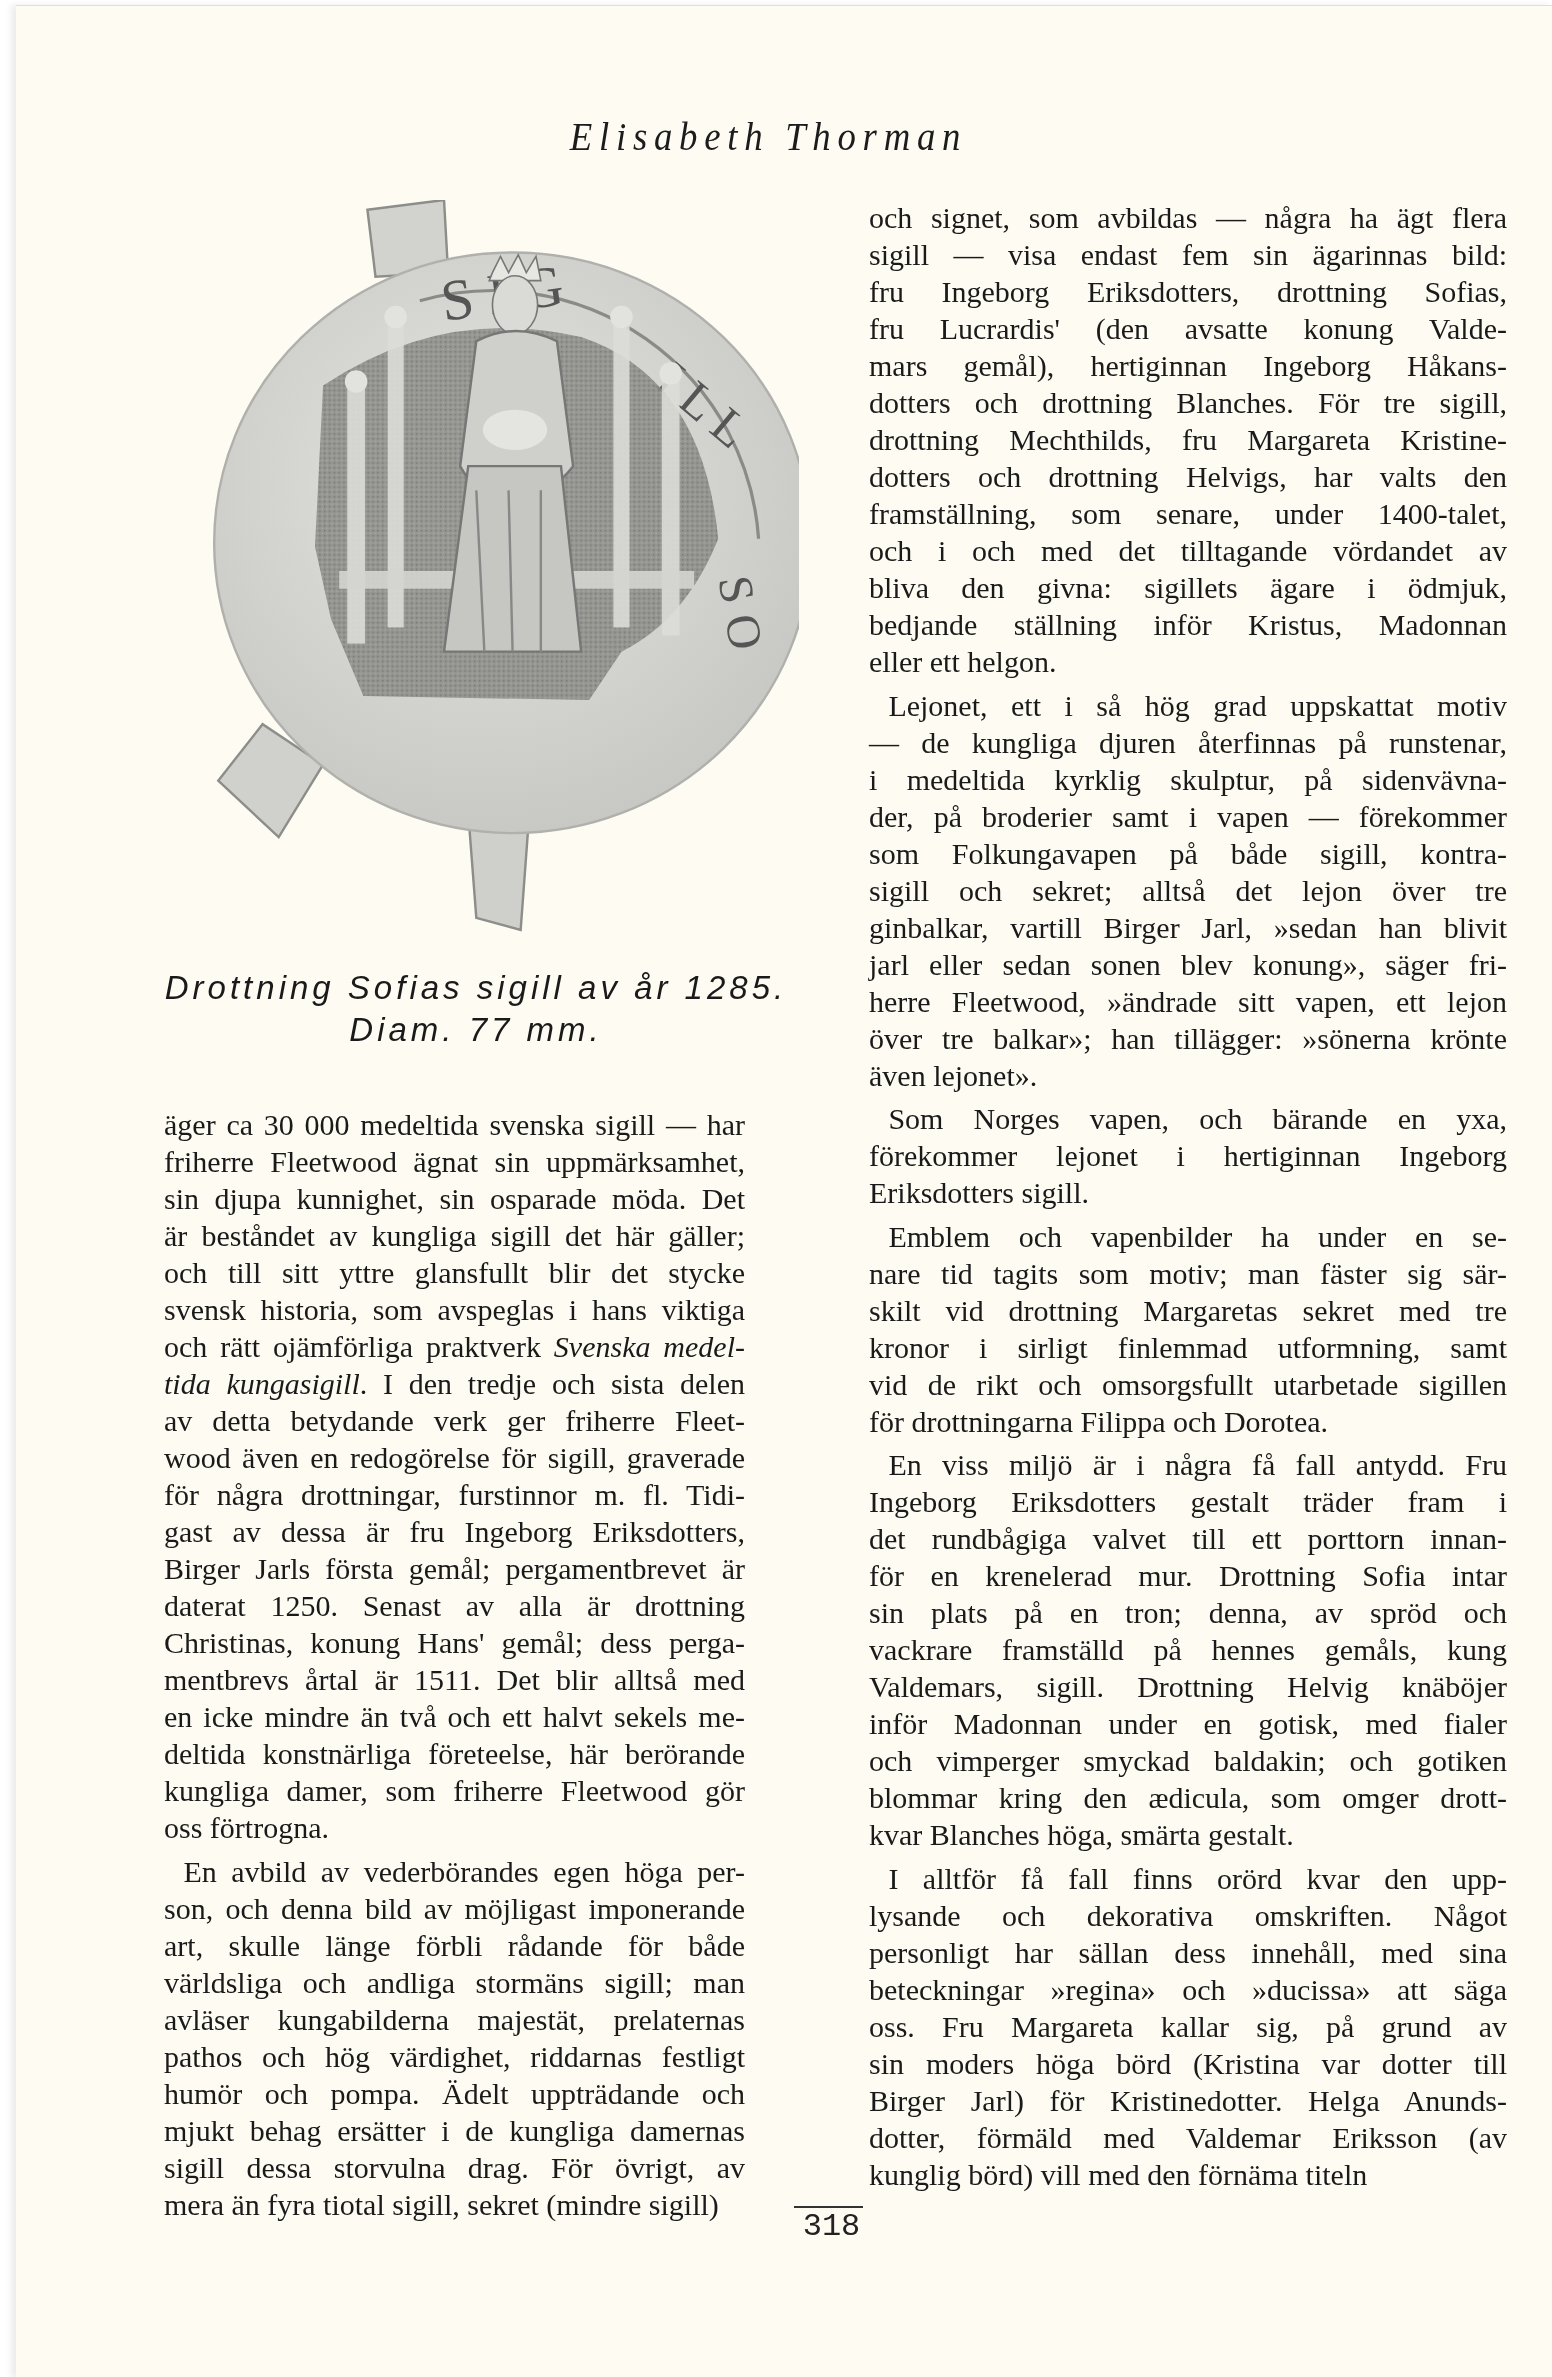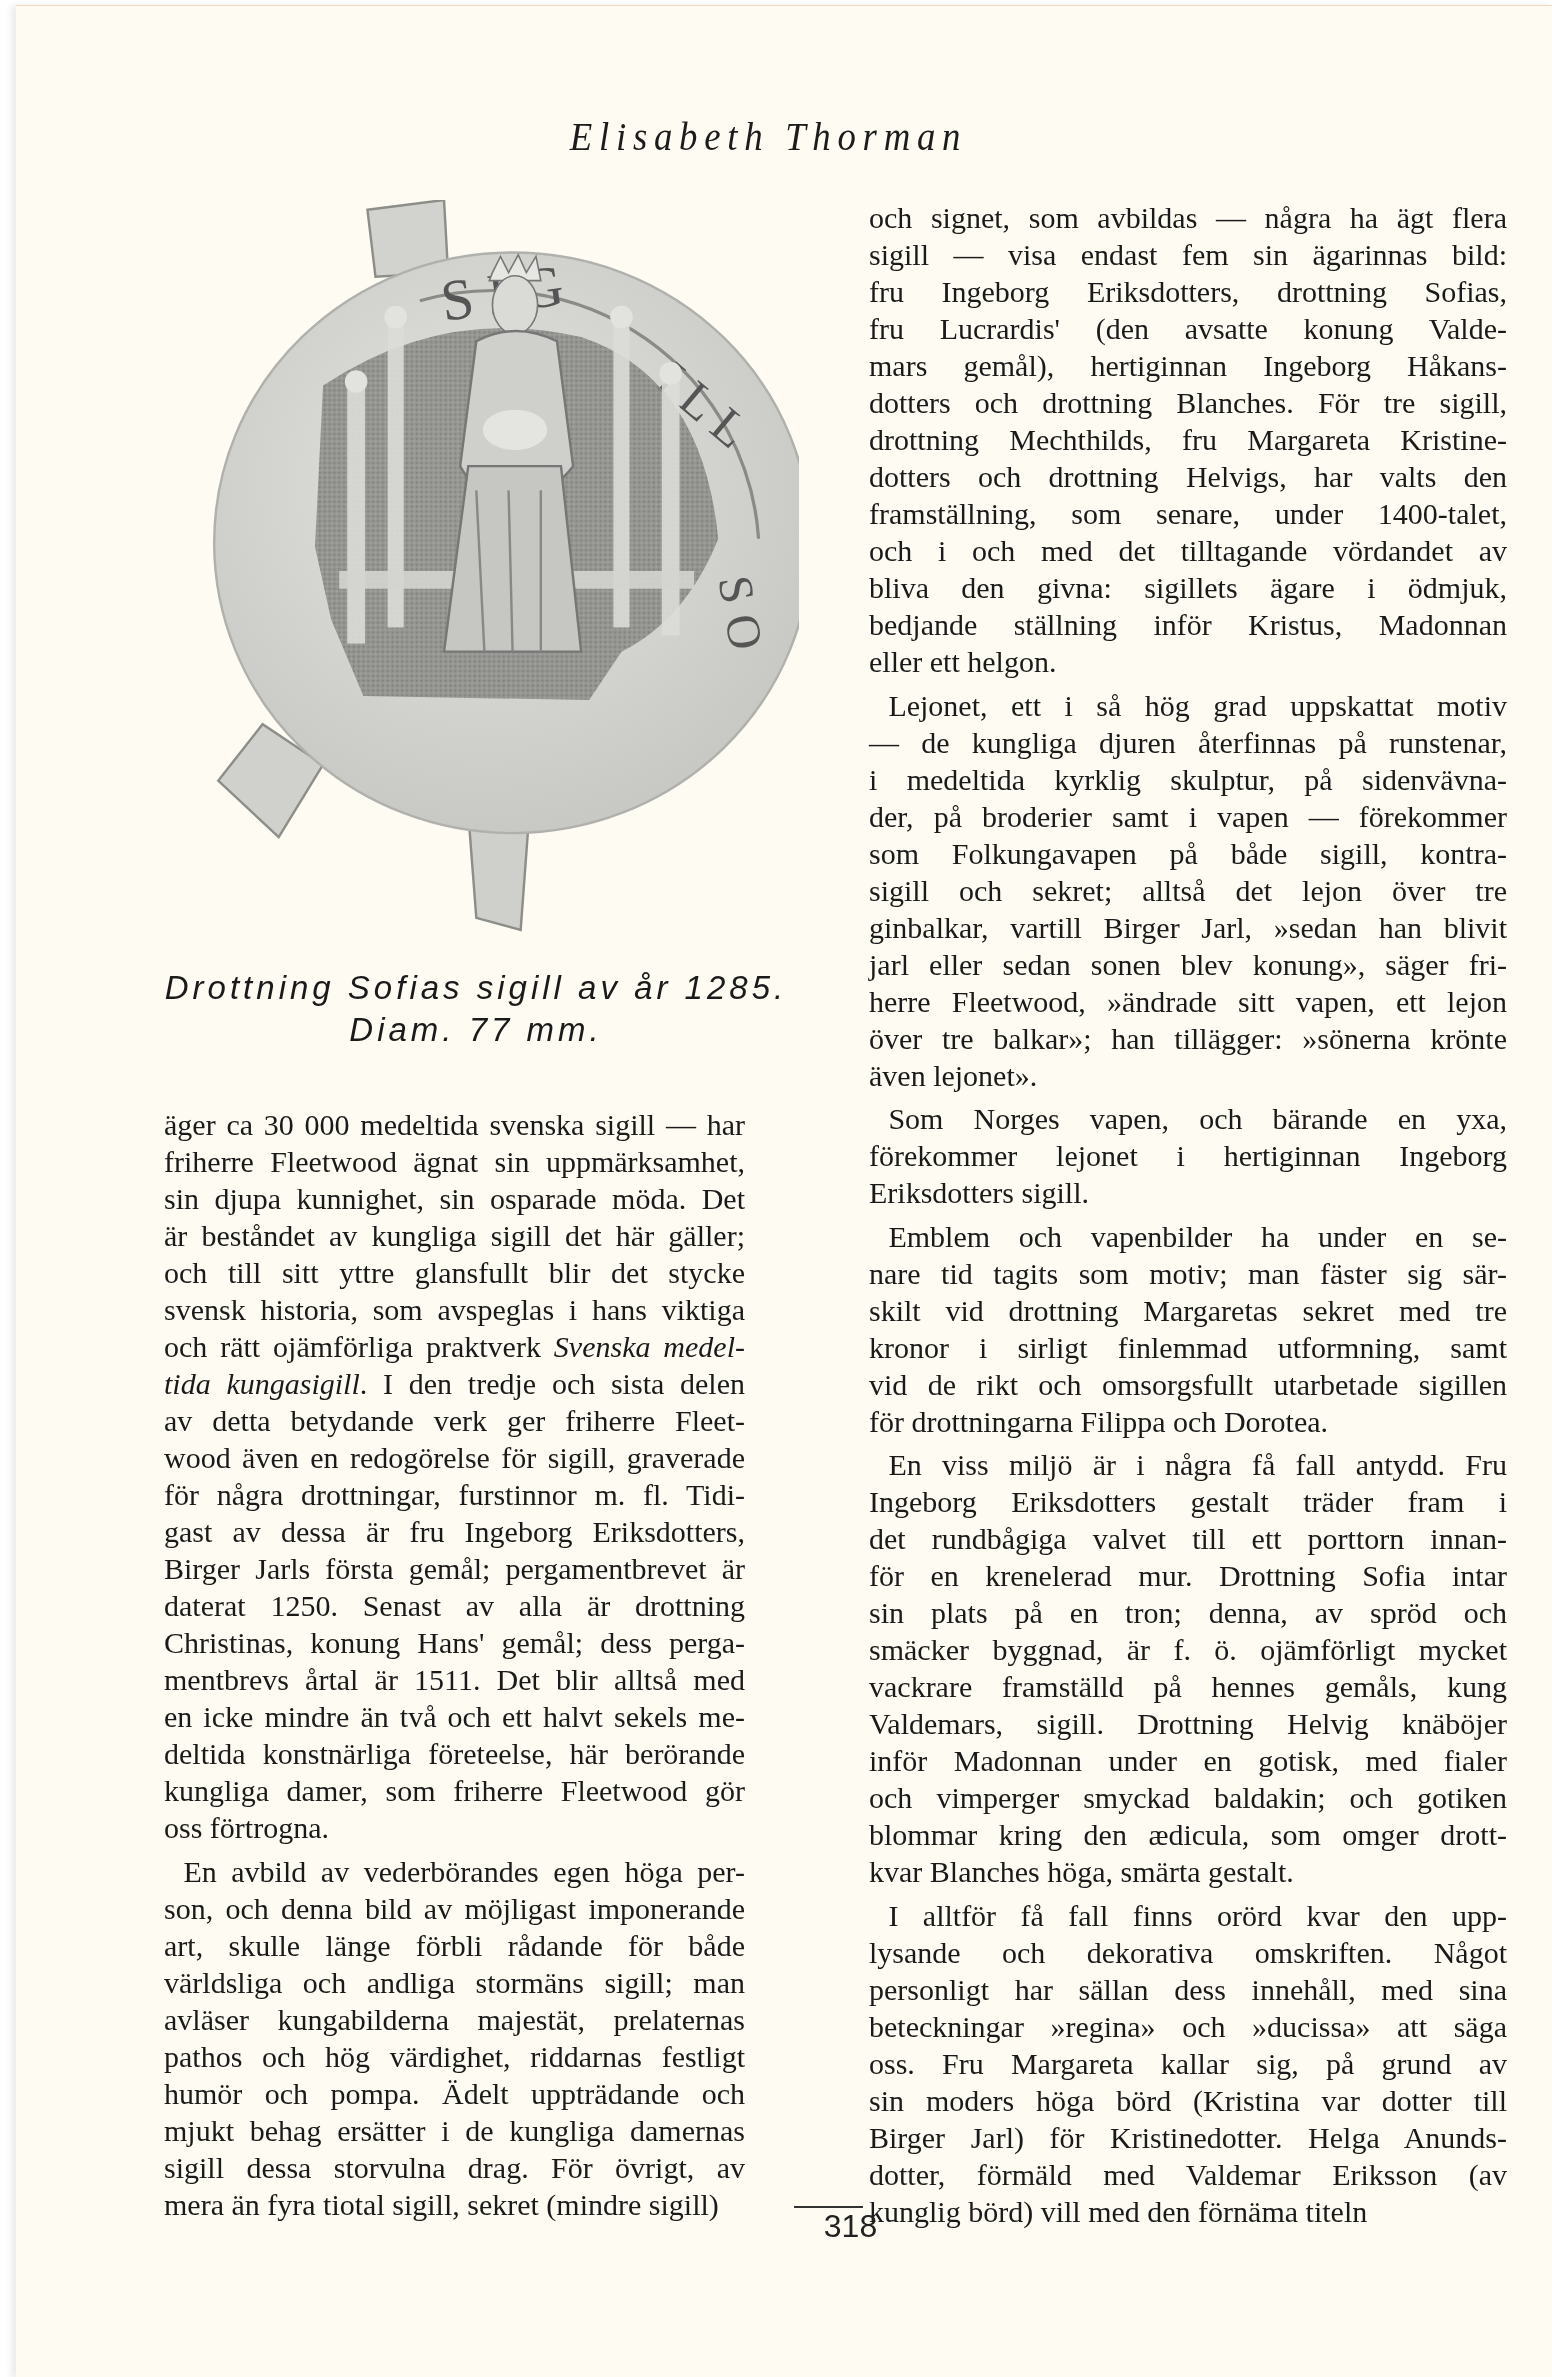--- a/index.html
+++ b/index.html
@@ -29,22 +29,22 @@
   em { font-style: italic; }
 
   .figure { position: absolute; left: 202px; top: 200px; width: 597px; height: 742px; }
   .caption {
     position: absolute; left: 129px; width: 694px; top: 967px; text-align: center;
     font-family: Liberation Sans, sans-serif; font-style: italic; font-size: 33px; line-height: 42px;
     letter-spacing: 4px; color: #1a1a1a;
   }
   .folio-rule { position: absolute; left: 794px; top: 2206px; width: 69px; height: 1.6px; background: #333; }
   .folio {
-    position: absolute; left: 794px; width: 113px; top: 2208px; text-align: center;
-    font-family: Liberation Sans, sans-serif; font-size: 32px; color: #222;
+    position: absolute; left: 775px; width: 113px; top: 2208px; text-align: center;
+    font-family: Liberation Mono, monospace; font-size: 32px; color: #222;
   }
 </style>
 </head>
 <body>
 
 <div class="page"></div>
 <div class="page-edge"></div>
 
 <div class="running-head">Elisabeth Thorman</div>
 
@@ -182,21 +182,20 @@
       <span class="line">vid de rikt och omsorgsfullt utarbetade sigillen</span>
       <span class="line last">för drottningarna Filippa och Dorotea.</span>
     </div>
     <div class="para-gap"></div>
     <div>
       <span class="line indent">En viss miljö är i några få fall antydd. Fru</span>
       <span class="line">Ingeborg Eriksdotters gestalt träder fram i</span>
       <span class="line">det rundbågiga valvet till ett porttorn innan-</span>
       <span class="line">för en krenelerad mur. Drottning Sofia intar</span>
       <span class="line">sin plats på en tron; denna, av spröd och</span>
-      <span class="line">smäcker byggnad, är f. ö. ojämförligt mycket</span>
       <span class="line">vackrare framställd på hennes gemåls, kung</span>
       <span class="line">Valdemars, sigill. Drottning Helvig knäböjer</span>
       <span class="line">inför Madonnan under en gotisk, med fialer</span>
       <span class="line">och vimperger smyckad baldakin; och gotiken</span>
       <span class="line">blommar kring den ædicula, som omger drott-</span>
       <span class="line last">kvar Blanches höga, smärta gestalt.</span>
     </div>
     <div class="para-gap"></div>
     <div>
       <span class="line indent">I alltför få fall finns orörd kvar den upp-</span>

